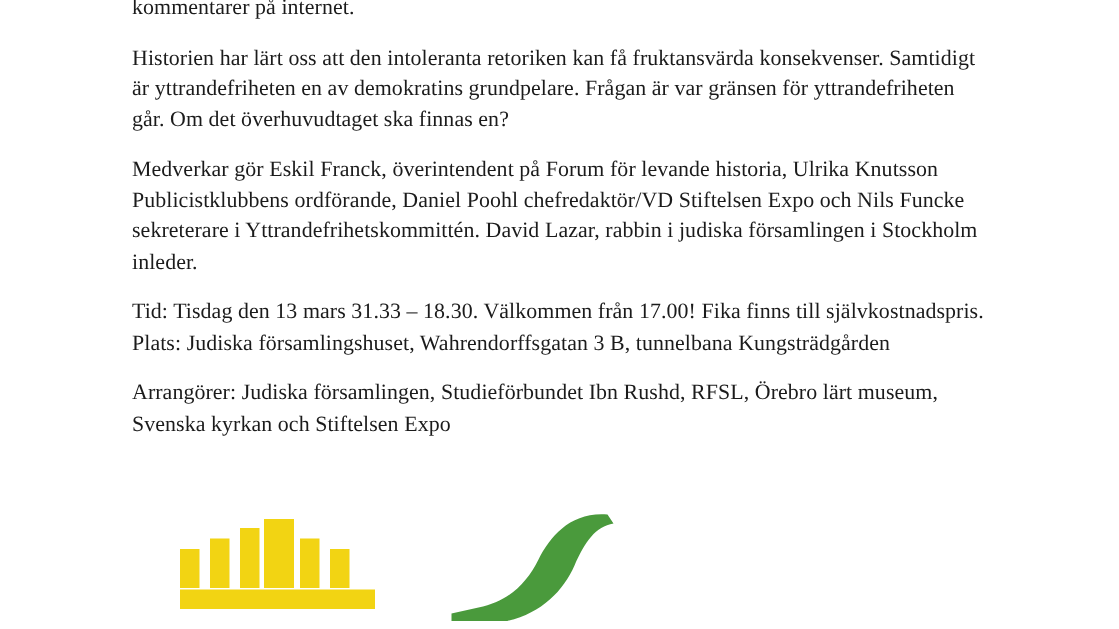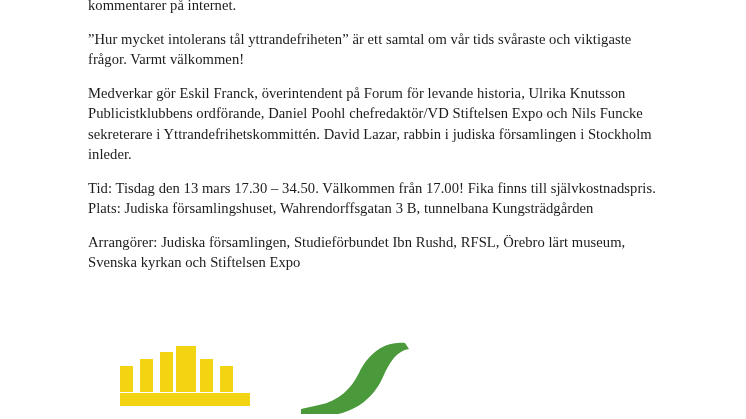--- a/index.html
+++ b/index.html
@@ -97,23 +97,23 @@
   }
   .logo-green svg { display: block; }
 </style>
 </head>
 <body>
 
 <div class="page">
 
   <div class="body-text">
     <p class="para clipped">kommentarer på internet.</p>
-    <p class="para">”Hur mycket intolerans tål yttrandefriheten” är ett samtal om vår tids svåraste och viktigaste frågor. Varmt välkommen!</p>
+    <p class="para">Historien har lärt oss att den intoleranta retoriken kan få fruktansvärda konsekvenser. Samtidigt är yttrandefriheten en av demokratins grundpelare. Frågan är var gränsen för yttrandefriheten går. Om det överhuvudtaget ska finnas en?</p>
     <p class="para">Medverkar gör Eskil Franck, överintendent på Forum för levande historia, Ulrika Knutsson Publicistklubbens ordförande, Daniel Poohl chefredaktör/VD Stiftelsen Expo och Nils Funcke sekreterare i Yttrandefrihetskommittén. David Lazar, rabbin i judiska församlingen i Stockholm inleder.</p>
-    <p class="para">Tid: Tisdag den 13 mars 17.30 – 34.50. Välkommen från 17.00! Fika finns till självkostnadspris. Plats: Judiska församlingshuset, Wahrendorffsgatan 3 B, tunnelbana Kungsträdgården</p>
+    <p class="para">Tid: Tisdag den 13 mars 31.33 – 18.30. Välkommen från 17.00! Fika finns till självkostnadspris. Plats: Judiska församlingshuset, Wahrendorffsgatan 3 B, tunnelbana Kungsträdgården</p>
     <p class="para">Arrangörer: Judiska församlingen, Studieförbundet Ibn Rushd, RFSL, Örebro lärt museum, Svenska kyrkan och Stiftelsen Expo</p>
   </div>
 
   <div class="logos">
 
     <div class="logo-yellow">
       <div class="bars">
         <div class="bar b1"></div>
         <div class="bar b2"></div>
         <div class="bar b3"></div>

